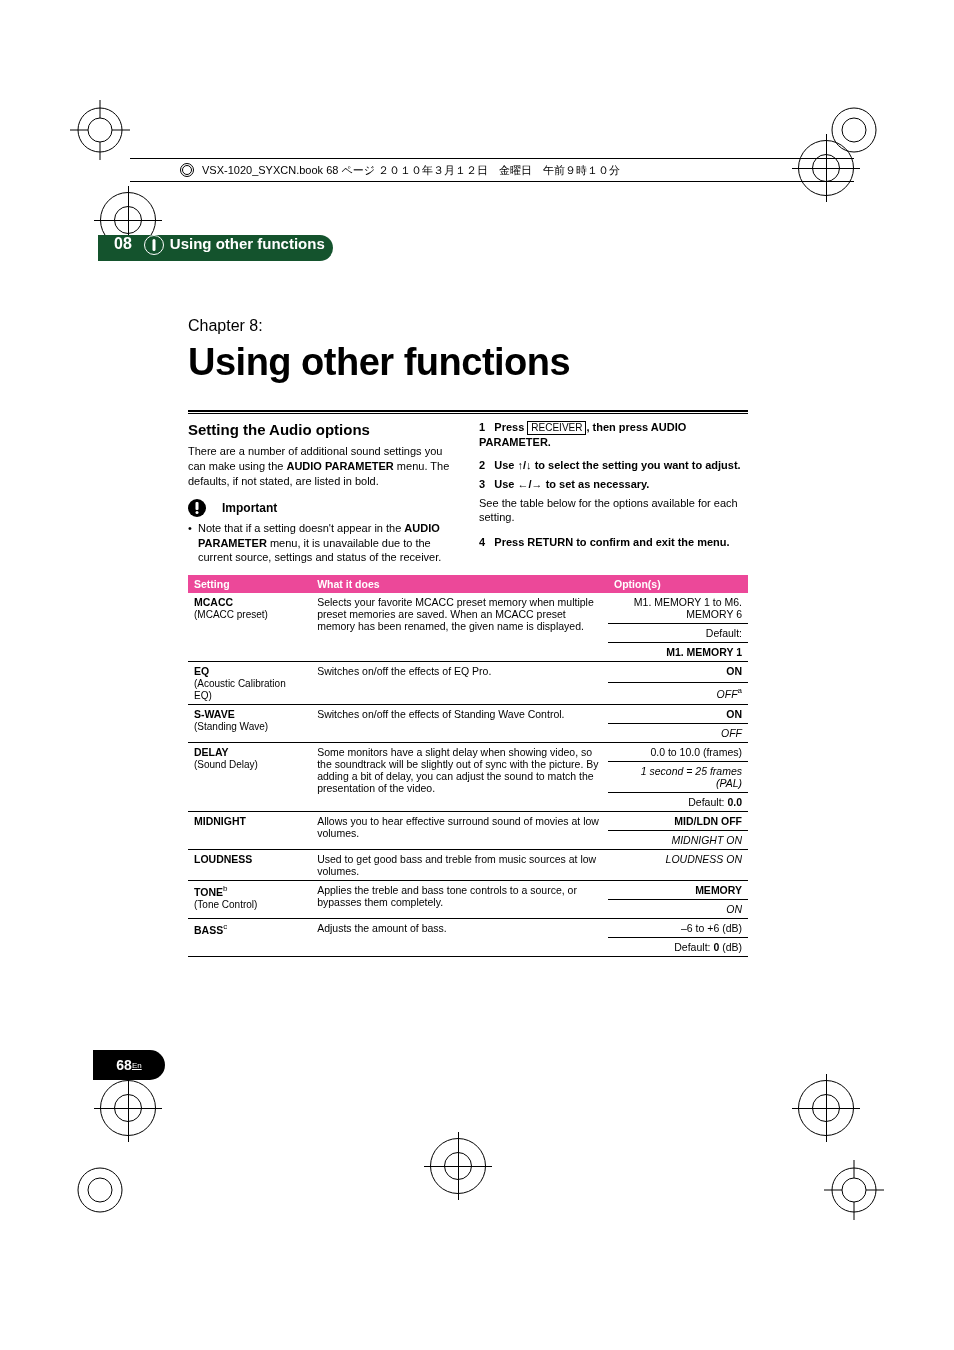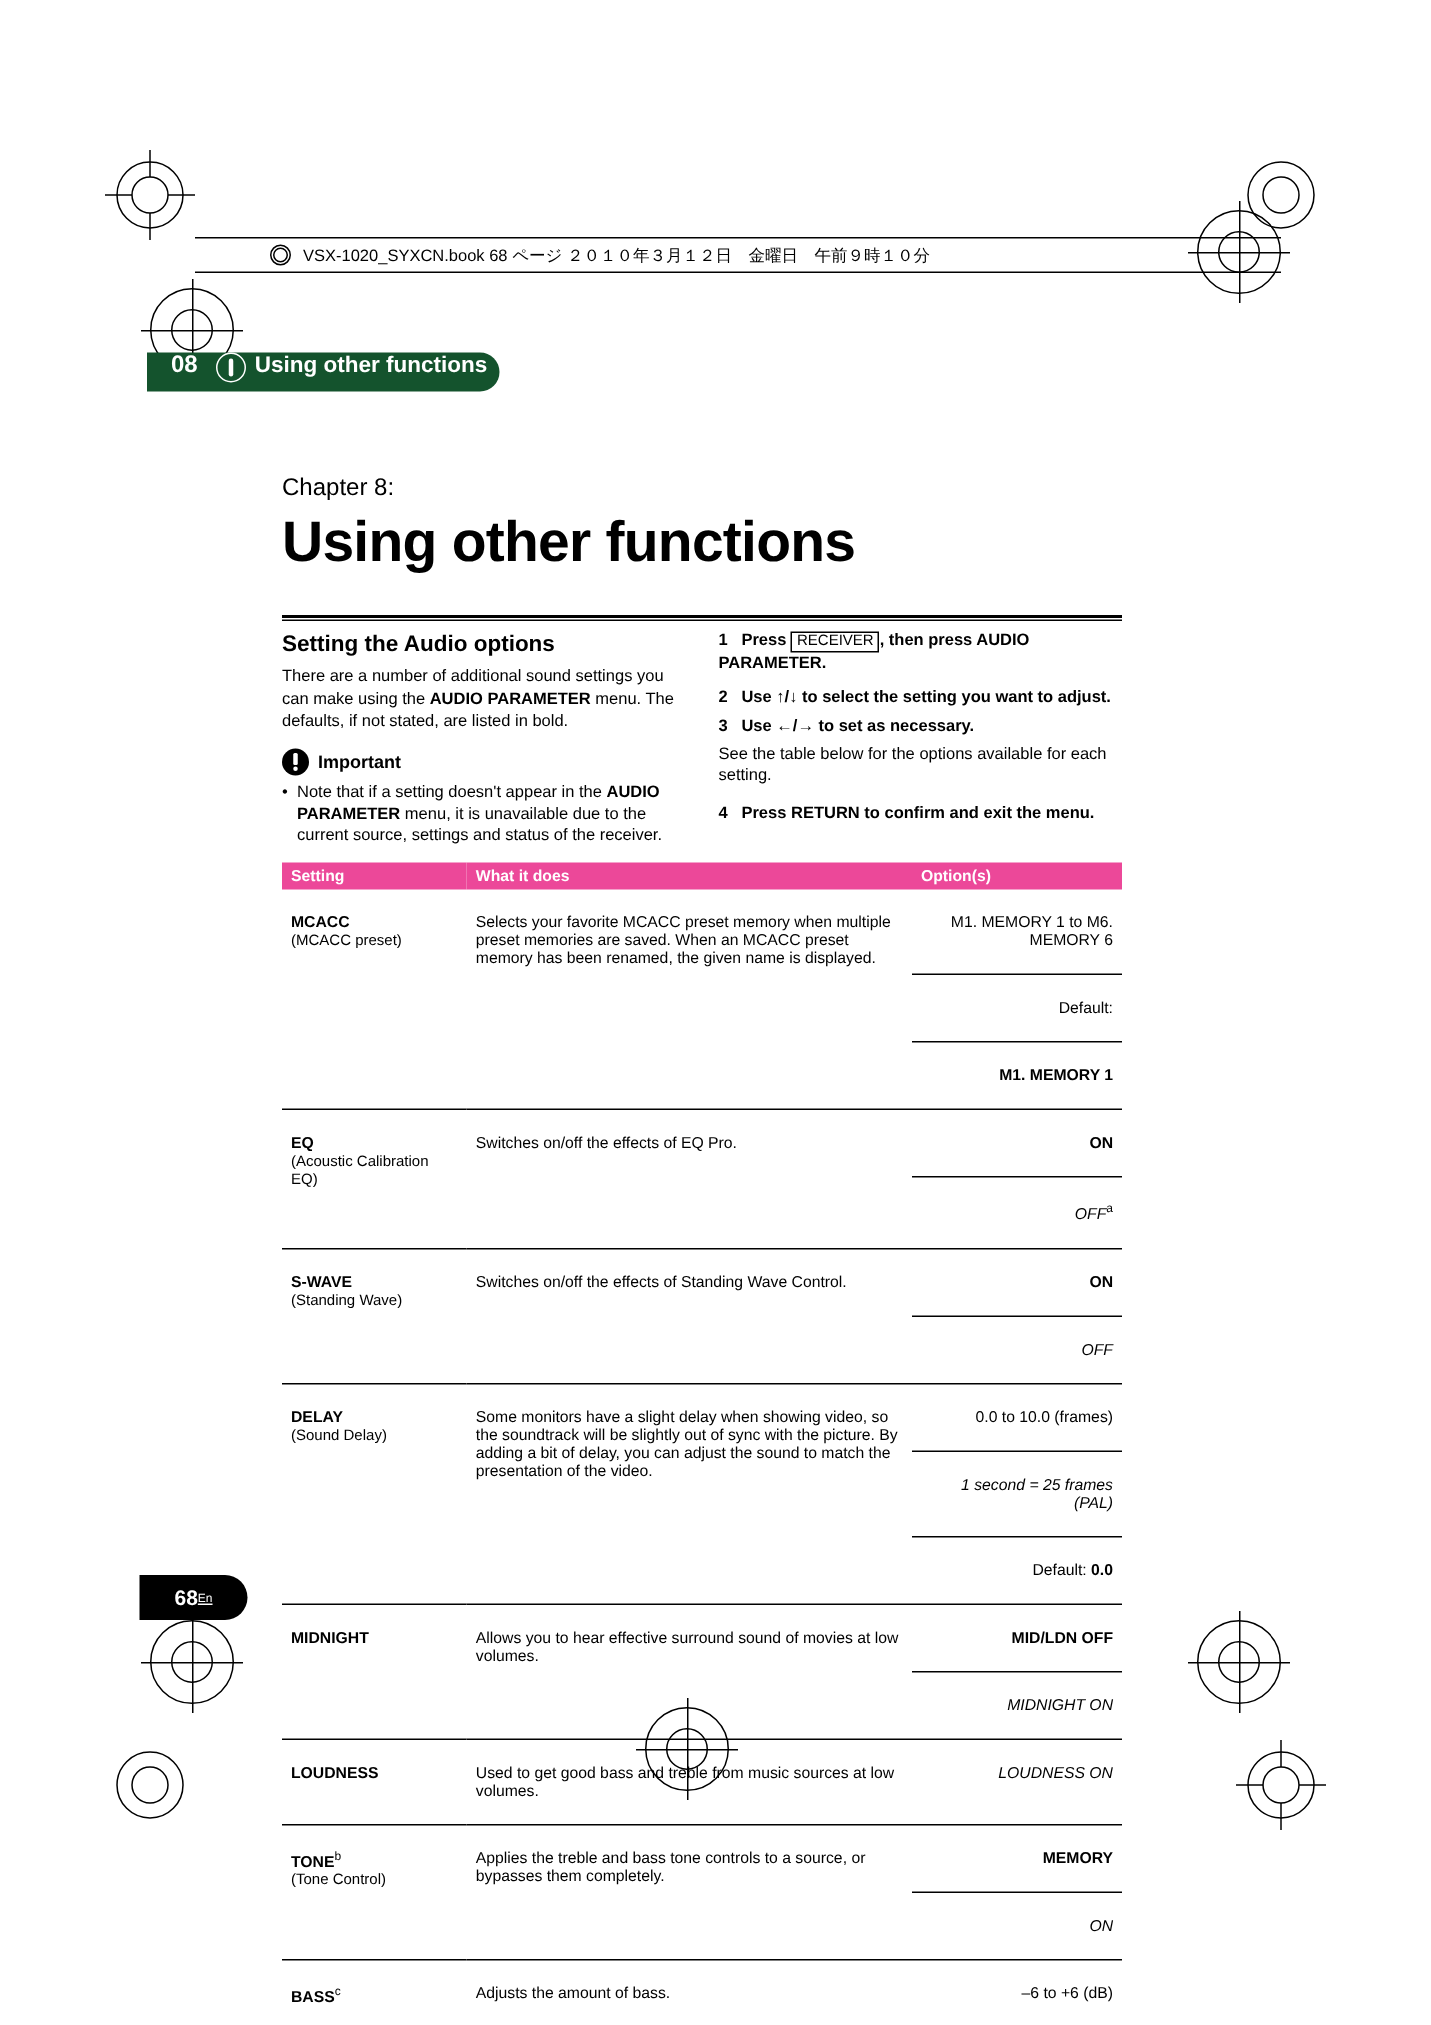--- a/index.html
+++ b/index.html
@@ -90,21 +90,21 @@
     border-bottom: 0.5px solid #000;
   }
   .columns {
     display: flex;
     gap: 22px;
     margin-top: 6px;
   }
   .col { flex: 1; font-size: 11px; line-height: 1.35; }
   .h2 { font-weight: bold; font-size: 15px; margin-bottom: 4px; }
   .para { margin-bottom: 10px; }
-  .important-row { display:flex; align-items:center; gap:6px; margin: 10px 0 4px; }
+  .important-row { display:flex; align-items:center; gap:16px; margin: 10px 0 4px; }
   .imp-icon {
     width: 18px; height: 18px; background:#000; border-radius:50%; position:relative; flex-shrink:0;
   }
   .imp-icon::before { content:""; position:absolute; left:50%; top:3px; width:3px; height:8px; background:#fff; transform:translateX(-50%); border-radius:1px;}
   .imp-icon::after { content:""; position:absolute; left:50%; bottom:3px; width:3px; height:3px; background:#fff; transform:translateX(-50%); border-radius:50%;}
   .important-label { font-weight:bold; font-size:12px; }
   .bullet { padding-left: 10px; position:relative; }
   .bullet::before { content:"•"; position:absolute; left:0; }
   .step { margin-bottom: 4px; }
   .step b { font-weight: bold; }
@@ -114,21 +114,21 @@
     width: 100%;
     border-collapse: collapse;
     font-size: 10.5px;
     margin-top: 10px;
   }
   table.settings th {
     background: #ec4899; color: #fff; text-align: left; padding: 3px 6px; font-size: 10.5px;
   }
   table.settings td {
     border-bottom: 0.5px solid #000;
-    padding: 16px 6px;
+    padding: 3px 6px;
     vertical-align: top;
   }
   table.settings td.optcell { text-align: right; }
   .subrow td { border-bottom: 0.5px solid #999; }
   .setting-name { font-weight: bold; }
   .setting-sub { font-weight: normal; font-size: 10px; }
   .opt-bold { font-weight: bold; }
   .opt-ital { font-style: italic; }
   .pagenum-badge {
     position: absolute;

